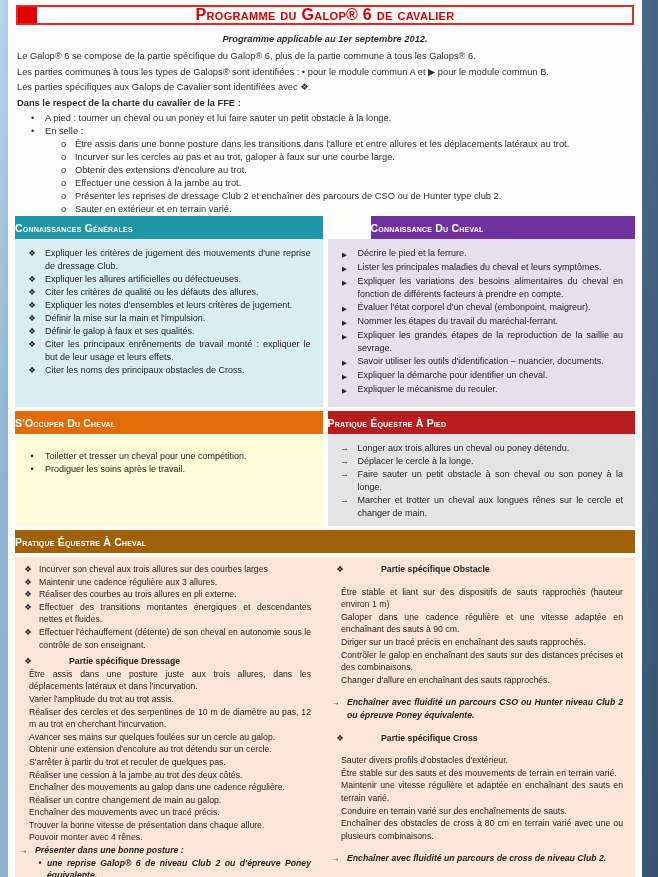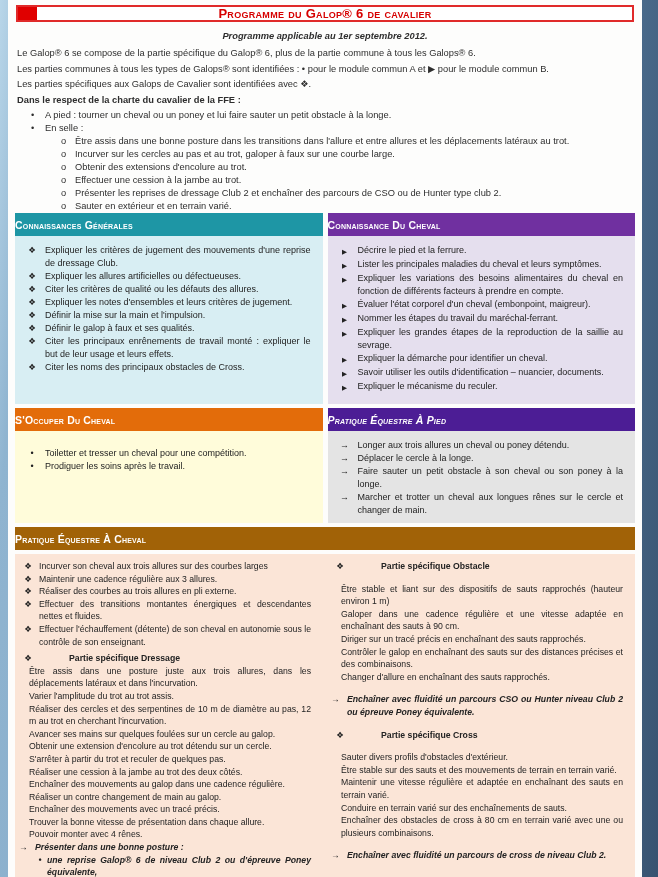--- a/index.html
+++ b/index.html
@@ -15,42 +15,42 @@
   }
   
   .banner{
     position:relative;border:2px solid #e02a2a;background:#fff;
     height:21px;box-sizing:border-box;display:flex;align-items:center;justify-content:center;
     margin:0 1px 3px 1px;
   }
   .banner .redblock{position:absolute;left:0;top:0;bottom:0;width:19px;background:#e00000;}
   .banner .t{
     color:#d60000;font-weight:bold;font-variant:small-caps;
-    font-size:13px;letter-spacing:.3px;line-height:1;
+    font-size:16px;letter-spacing:.3px;line-height:1;
   }
   
   .intro{font-size:9.3px;line-height:13px;color:#2e2e2e;padding:2px 2px 0 2px;}
   .intro .applicable{text-align:center;font-style:italic;font-weight:bold;margin:3px 0 4px 0;}
   .intro p{margin:2.5px 0;}
   .intro .charte{font-weight:bold;margin:3px 0 2px 0;}
   .ilist{margin:0;}
   .irow{display:flex;}
   .irow .m{flex:0 0 14px;margin-left:14px;text-align:left;}
   .irow.sub .m{flex:0 0 14px;margin-left:44px;}
   .irow .t{flex:1;}
   
   .cols{display:grid;grid-template-columns:1fr 1fr;column-gap:5px;}
   .shead{
     color:#fff;font-weight:bold;font-variant:small-caps;font-size:10.5px;
     text-align:left;padding:6px 0 5px 0;letter-spacing:.2px;
   }
   .shead.teal{background:#1e96a5;}
-  .shead.purple{background:#7030a0;}
+  .shead.purple{background:#7030a0;margin-left:43px;}
   .shead.orange{background:#e36c0a;}
-  .shead.royal{background:#4c1d95;font-style:italic;}
+  .shead.royal{background:#b91c1c;}
   .shead.darkred{background:#a16207;}
   .panel{font-size:9px;line-height:13px;color:#232323;padding:8px 8px 6px 4px;box-sizing:border-box;}
   .panel.paleblue{background:#d8eef3;min-height:168px;}
   .panel.lavender{background:#e5dfee;min-height:168px;}
   .panel.paleyellow{background:#fffcda;min-height:74px;padding-top:16px;}
   .panel.gray{background:#e4e4e4;min-height:74px;padding-top:8px;}
   .row{display:flex;}
   .row .m{flex:0 0 26px;text-align:center;}
   .row .t{flex:1;text-align:justify;padding-right:4px;}
   .m.diam{font-size:8.5px;}
@@ -210,26 +210,26 @@
           <span class="t">Nommer les étapes du travail du maréchal-ferrant.</span>
         </div>
 
         <div class="row">
           <span class="m tri">▶</span>
           <span class="t">Expliquer les grandes étapes de la reproduction de la saillie au sevrage.</span>
         </div>
 
         <div class="row">
           <span class="m tri">▶</span>
+          <span class="t">Savoir utiliser les outils d'identification – nuancier, documents.</span>
+        </div>
+
+        <div class="row">
+          <span class="m tri">▶</span>
           <span class="t">Expliquer la démarche pour identifier un cheval.</span>
-        </div>
-
-        <div class="row">
-          <span class="m tri">▶</span>
-          <span class="t">Savoir utiliser les outils d'identification – nuancier, documents.</span>
         </div>
 
         <div class="row">
           <span class="m tri">▶</span>
           <span class="t">Expliquer le mécanisme du reculer.</span>
         </div>
       </div>
   </div>
 
   <div class="cols hdr-gap">

